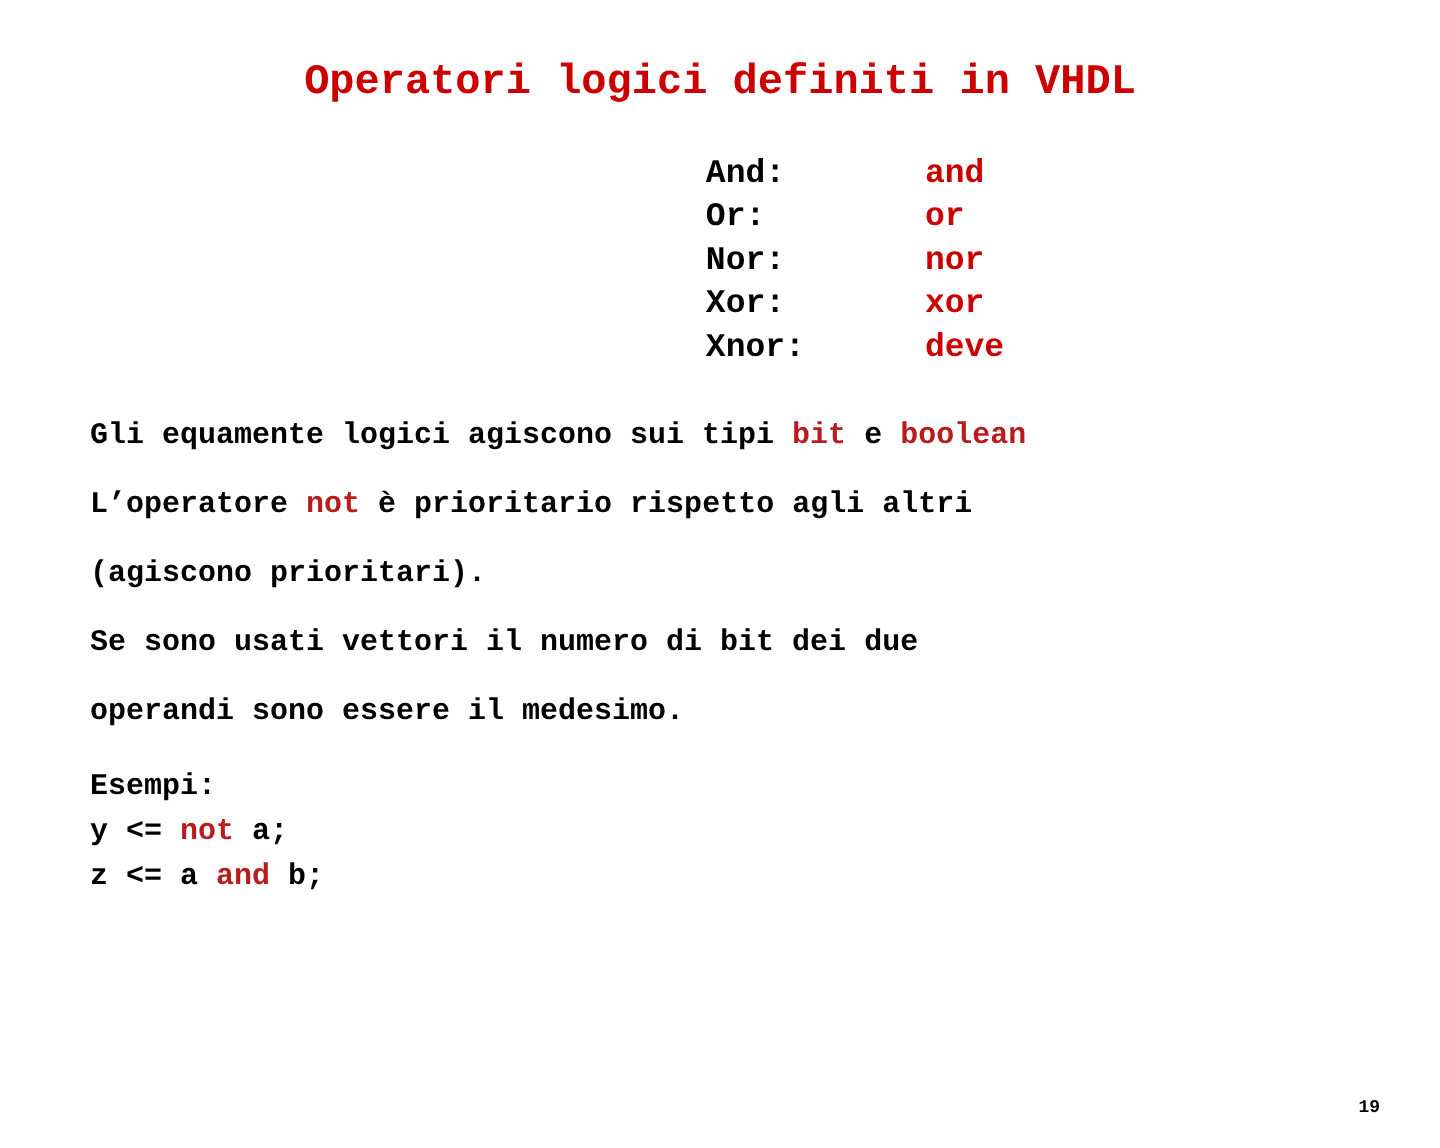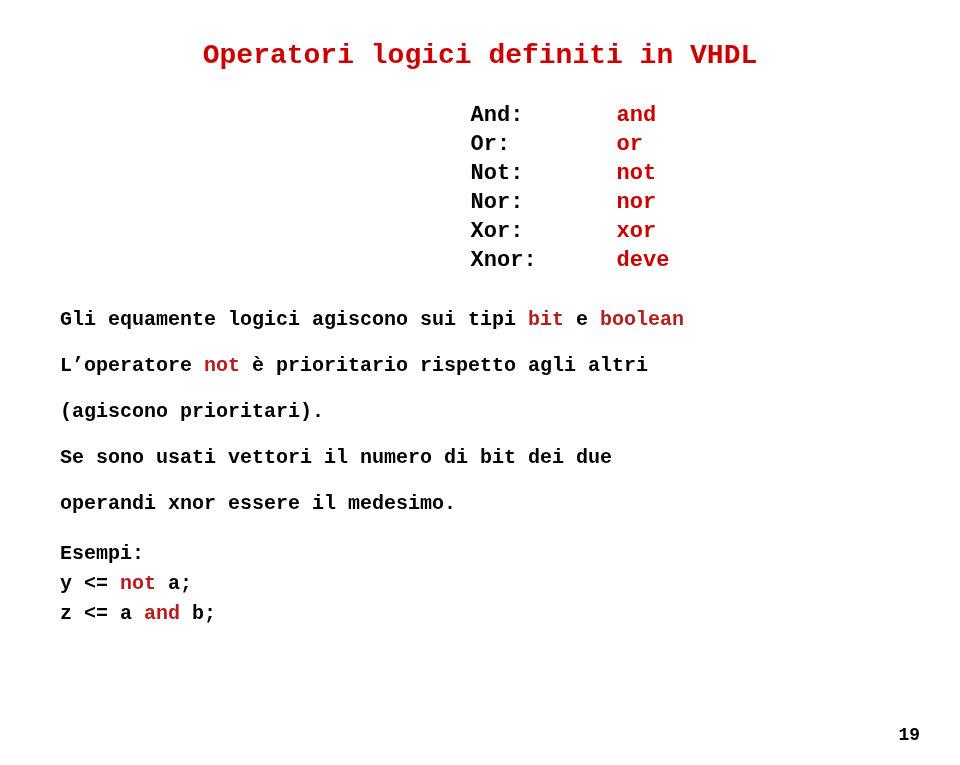--- a/index.html
+++ b/index.html
@@ -73,21 +73,21 @@
     }
 
     .inline-red {
       color: #b91c1c;
     }
 
     .page-number {
       position: absolute;
       bottom: 20px;
       right: 40px;
-      font-size: 18px;
+      font-size: 12px;
       color: #000000;
       font-family: 'Courier New', Courier, monospace;
       font-weight: bold;
     }
 
     .section-examples {
       margin-top: 20px;
     }
 
     .code-line {
@@ -108,24 +108,20 @@
   <div class="operators-table">
     <div class="operator-row">
       <span class="op-label">And:</span>
       <span class="op-value">and</span>
     </div>
     <div class="operator-row">
       <span class="op-label">Or:</span>
       <span class="op-value">or</span>
     </div>
     <div class="operator-row">
-      <span class="op-label">Not:</span>
-      <span class="op-value">not</span>
-    </div>
-    <div class="operator-row">
       <span class="op-label">Nor:</span>
       <span class="op-value">nor</span>
     </div>
     <div class="operator-row">
       <span class="op-label">Xor:</span>
       <span class="op-value">xor</span>
     </div>
     <div class="operator-row">
       <span class="op-label">Xnor:</span>
       <span class="op-value">deve</span>
@@ -137,21 +133,21 @@
   </div>
 
   <div class="body-text">
     <span>L’operatore </span><span class="inline-red">not</span><span> è prioritario rispetto agli altri</span>
   </div>
 
   <div class="body-text">(agiscono prioritari).</div>
 
   <div class="body-text">Se sono usati vettori il numero di bit dei due</div>
 
-  <div class="body-text">operandi xnor essere il medesimo.</div>
+  <div class="body-text">operandi sono essere il medesimo.</div>
 
   <div class="section-examples">
     <div class="code-line">Esempi:</div>
     <div class="code-line">
       <span>y &lt;= </span><span class="inline-red">not</span><span> a;</span>
     </div>
     <div class="code-line">
       <span>z &lt;= a </span><span class="inline-red">and</span><span> b;</span>
     </div>
   </div>

